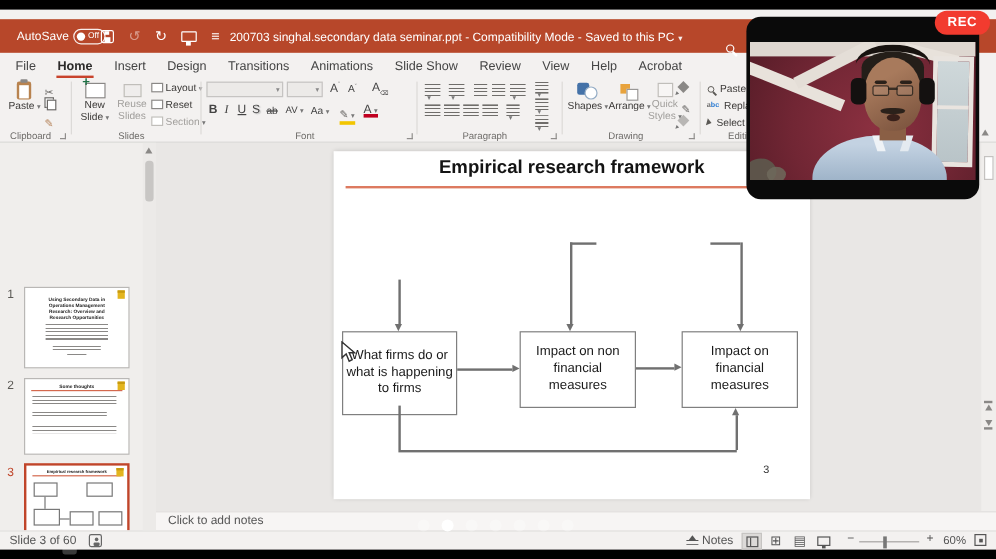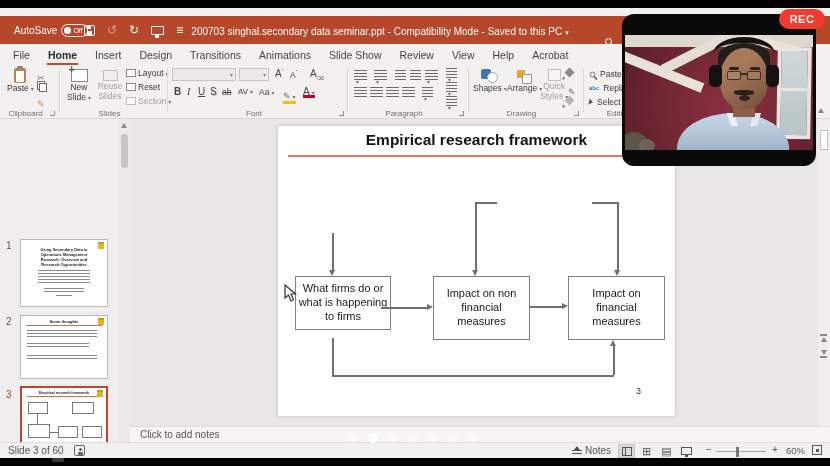--- a/index.html
+++ b/index.html
@@ -388,21 +388,21 @@
     <span class="tri-up" style="position:absolute;left:2px;top:4px"></span>
   </div>
   <div class="abs pthumb"></div>
 
   <div class="abs slide-area"></div>
 
   <div class="abs slide">
     <div class="s-title">Empirical research framework</div>
     <div class="s-rule"></div>
 
-    <div class="fbox" style="left:17px;top:150px;width:96px;height:54px">What firms do or what is happening to firms</div>
+    <div class="fbox" style="left:7px;top:150px;width:96px;height:70px">What firms do or what is happening to firms</div>
     <div class="fbox" style="left:290px;top:150px;width:97px;height:64px">Impact on financial measures</div>
     <div class="fbox" style="left:155px;top:150px;width:97px;height:64px">Impact on non financial measures</div>
 
     <span class="ln" style="left:54px;top:107px;width:1.5px;height:38px"></span>
     <span class="ah d" style="left:51px;top:144px"></span>
 
     <span class="ln" style="left:197px;top:76px;width:22px;height:1.5px"></span>
     <span class="ln" style="left:197px;top:76px;width:1.5px;height:69px"></span>
     <span class="ah d" style="left:194px;top:144px"></span>
 

